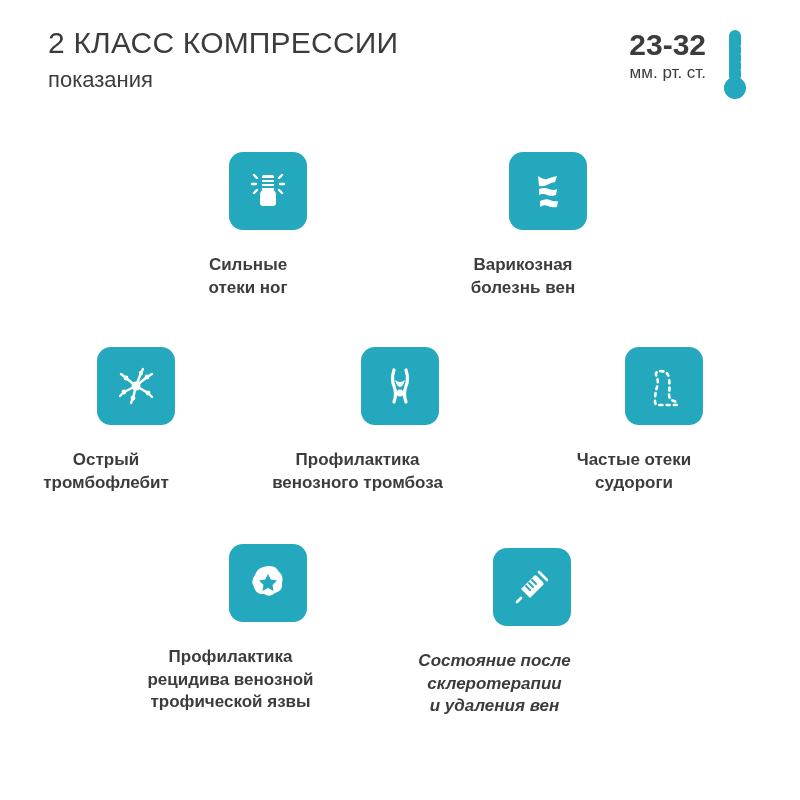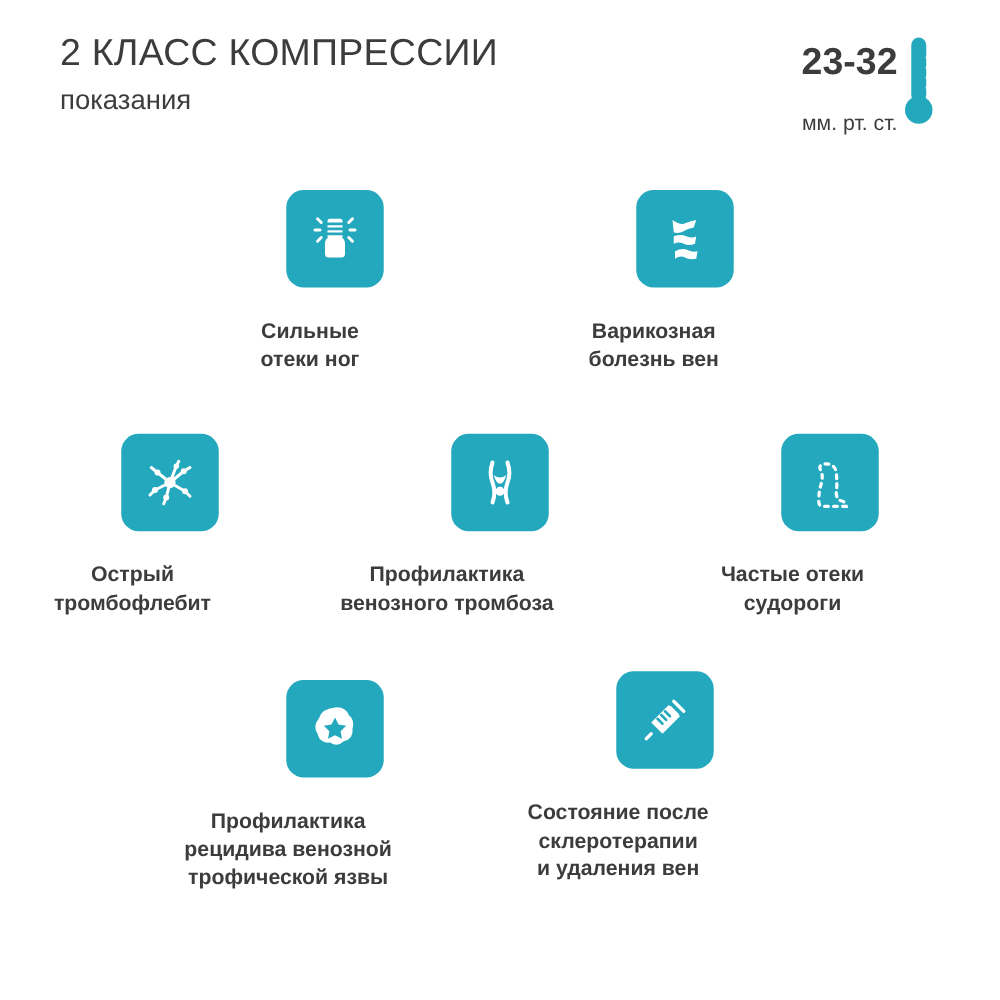--- a/index.html
+++ b/index.html
@@ -49,37 +49,38 @@
   }
   .subtitle {
     margin-top: 9px;
     font-size: 22px;
     font-weight: normal;
     color: #3c3c3b;
     line-height: 1.1;
   }
   .header-right {
     display: flex;
-    align-items: flex-end;
+    align-items: flex-start;
+    gap: 12px;
   }
   .pressure-text {
     display: flex;
     flex-direction: column;
     align-items: flex-end;
     padding-top: 2px;
   }
   .pressure-value {
     font-size: 30px;
     font-weight: bold;
     color: #3c3c3b;
     line-height: 1.1;
     white-space: nowrap;
   }
   .pressure-unit {
-    margin-top: 24px;
+    margin-top: 3px;
     font-size: 17px;
     color: #3c3c3b;
     line-height: 1.1;
     white-space: nowrap;
   }
   .thermo {
     margin-top: 2px;
   }
 
   
@@ -234,21 +235,21 @@
         <svg width="50" height="50" viewBox="0 0 50 50">
           <path d="M25 8 q8 -1 11 6 q5 4 3 11 q1 8 -7 10 q-5 5 -11 1 q-8 1 -10 -7 q-4 -6 1 -12 q2 -8 13 -9 z" fill="#ffffff"></path>
           <path d="M25 16 l2.8 5.6 l6.2 0.9 l-4.5 4.4 l1.1 6.1 l-5.6 -2.9 l-5.6 2.9 l1.1 -6.1 l-4.5 -4.4 l6.2 -0.9 z" fill="#23a8bd"></path>
         </svg>
       </div>
       <div class="item-label" style="width:230px; margin-left:-75px;">Профилактика
 рецидива венозной
 трофической язвы</div>
     </div>
 
-    <div class="item" style="left:492px; top:397px; width:80px;">
+    <div class="item" style="left:492px; top:408px; width:80px;font-style:italic;">
       <div class="icon-tile">
         <svg width="48" height="48" viewBox="0 0 48 48">
           <g stroke="#ffffff" stroke-width="2.6" stroke-linecap="round" fill="none">
             <path d="M31 9 l8 8"></path>
             <path d="M28 14 l6 6"></path>
             <path d="M13 35 l-4 4"></path>
           </g>
           <g fill="#ffffff">
             <path d="M27 12 l9 9 l-14 14 l-9 -9 z"></path>
           </g>

